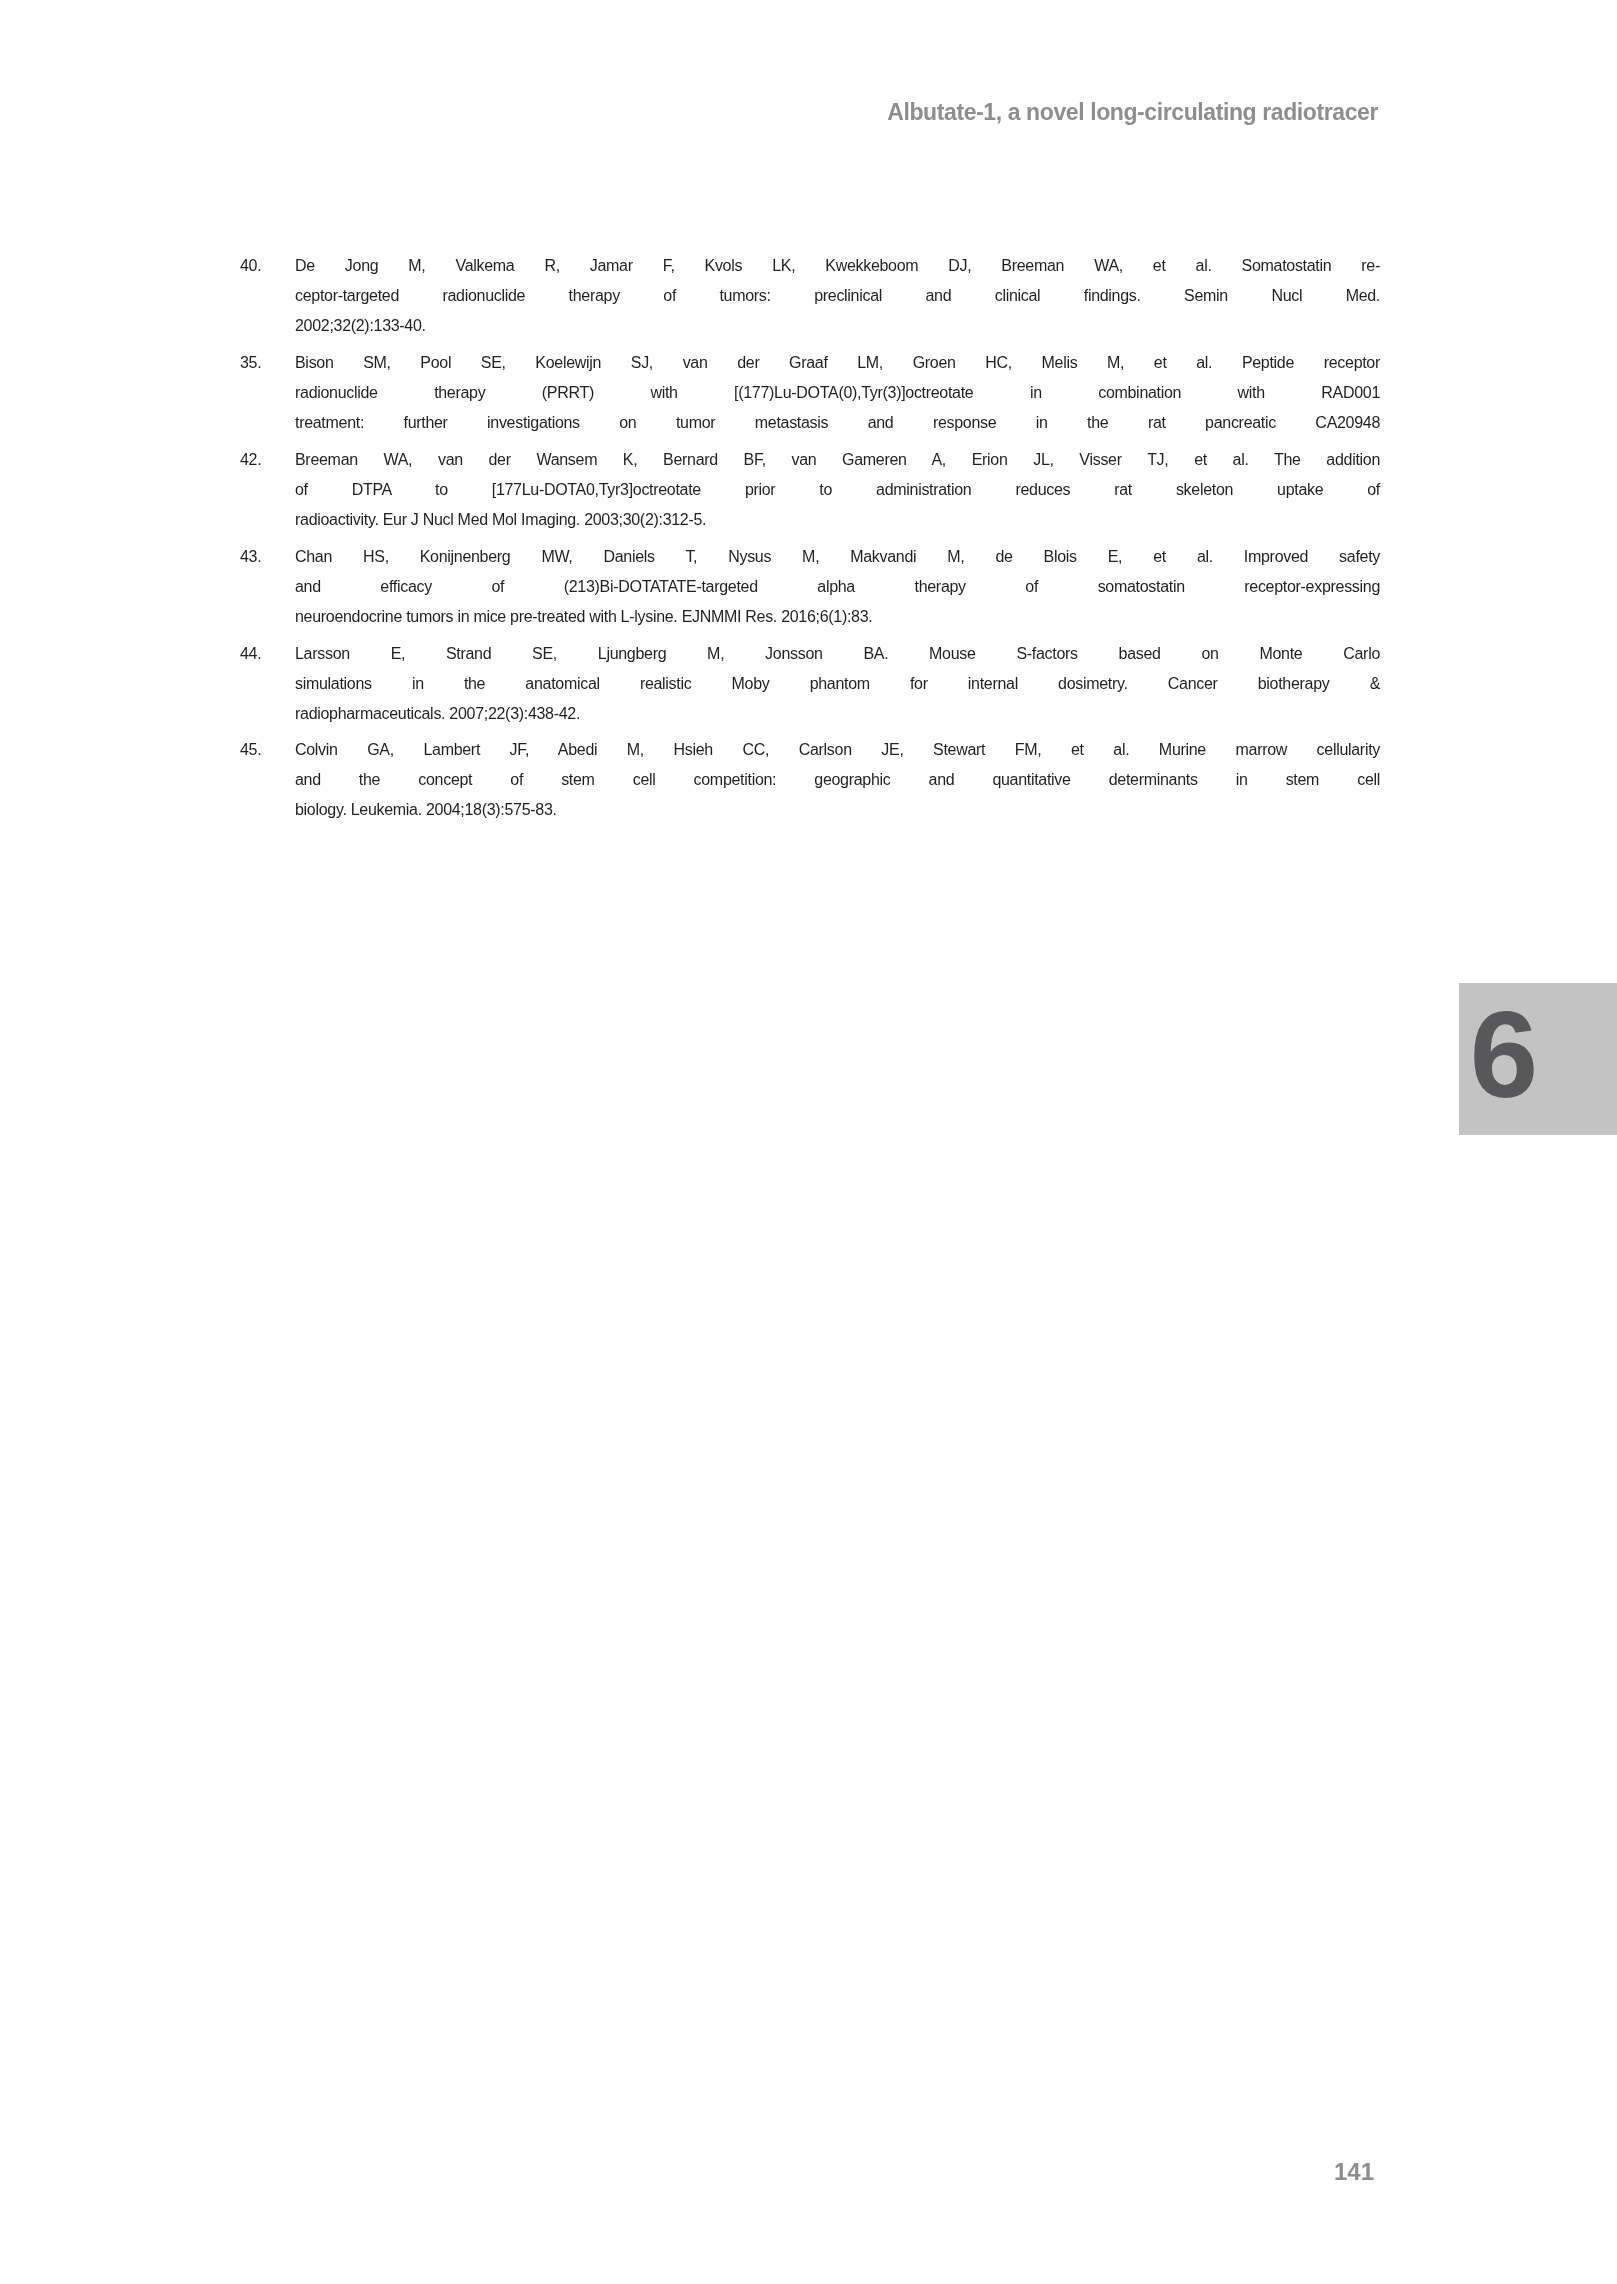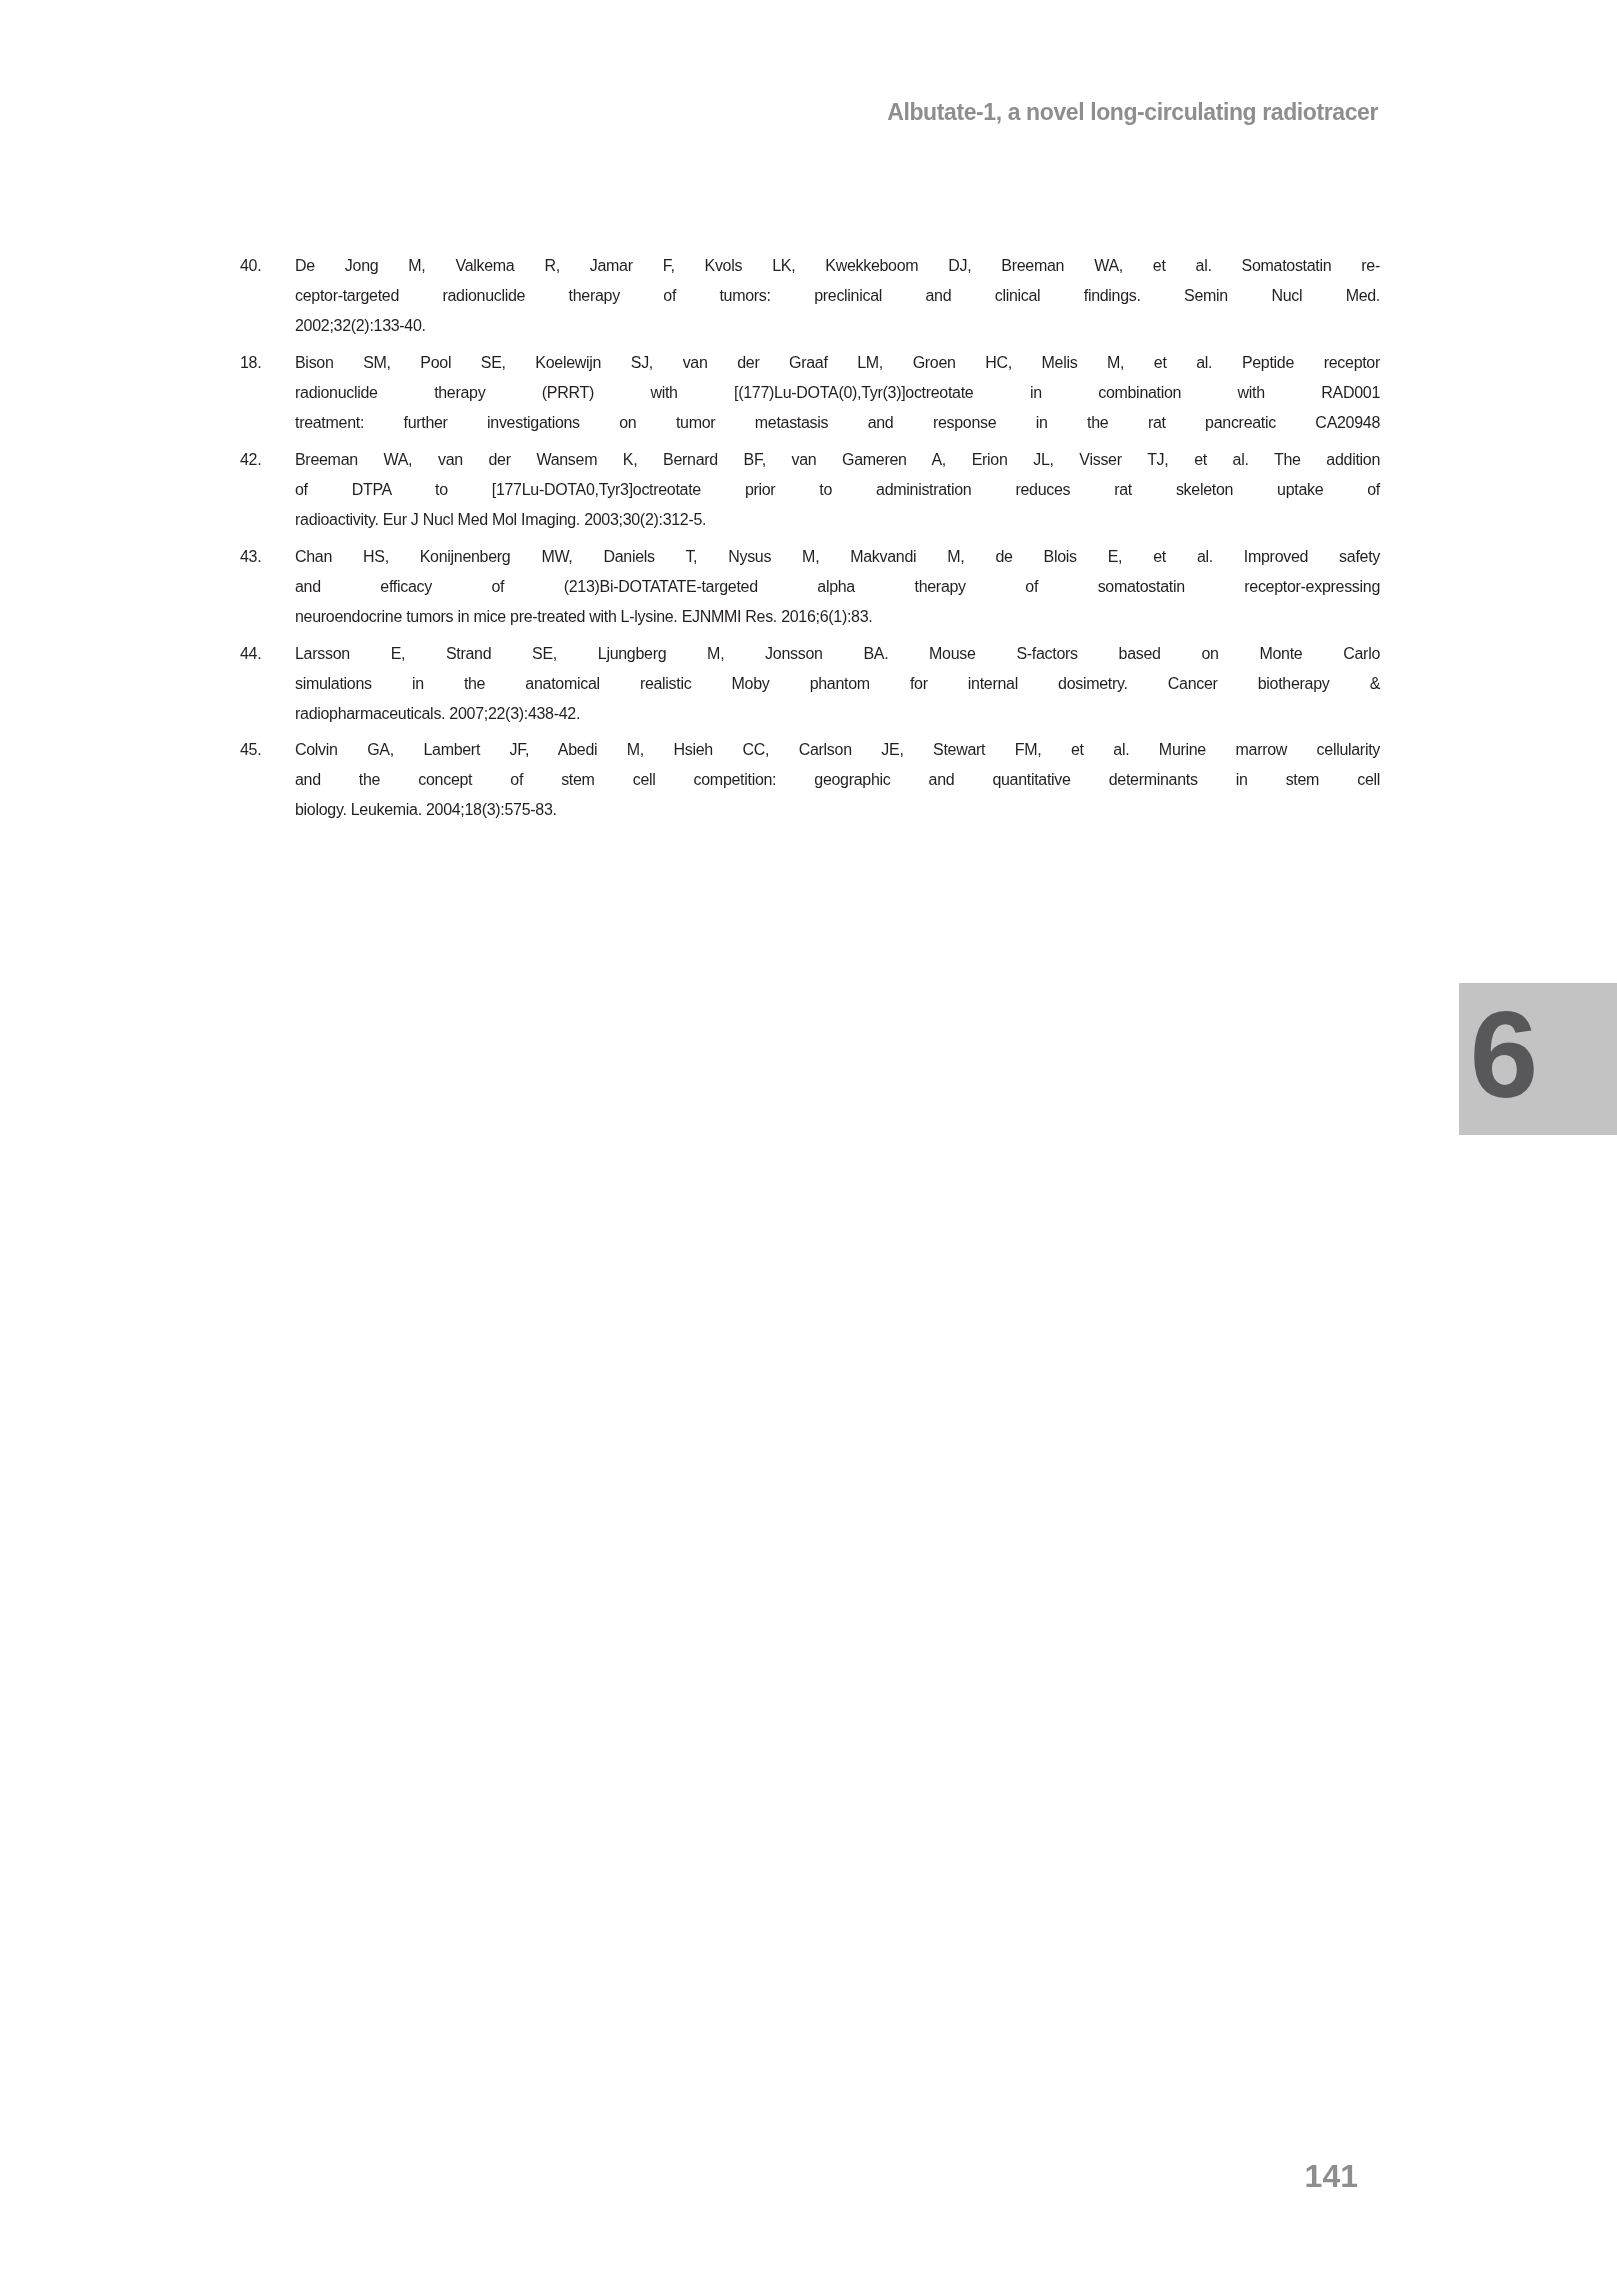--- a/index.html
+++ b/index.html
@@ -79,22 +79,22 @@
     font-size: 123px;
     font-weight: 700;
     color: var(--tab-number, #58585a);
     line-height: 1;
   }
 
   
   #page-number {
     position: absolute;
     top: 2158px;
-    right: 260px;
-    font-size: 32px;
+    right: 244px;
+    font-size: 24px;
     font-weight: 700;
     color: var(--header-gray, #8e8e8e);
   }
 </style>
 </head>
 <body>
 
 <div id="page">
 
   <div id="running-head">Albutate-1, a novel long-circulating radiotracer</div>
@@ -102,21 +102,21 @@
   <div id="references">
       <div class="reference">
         <span class="ref-number">40.</span>
         <div class="ref-lines">
           <div class="ref-line">De Jong M, Valkema R, Jamar F, Kvols LK, Kwekkeboom DJ, Breeman WA, et al. Somatostatin re-</div>
           <div class="ref-line">ceptor-targeted radionuclide therapy of tumors: preclinical and clinical findings. Semin Nucl Med.</div>
           <div class="ref-line last">2002;32(2):133-40.</div>
         </div>
       </div>
       <div class="reference">
-        <span class="ref-number">18.</span>
+        <span class="ref-number">35.</span>
         <div class="ref-lines">
           <div class="ref-line">Bison SM, Pool SE, Koelewijn SJ, van der Graaf LM, Groen HC, Melis M, et al. Peptide receptor</div>
           <div class="ref-line">radionuclide therapy (PRRT) with [(177)Lu-DOTA(0),Tyr(3)]octreotate in combination with RAD001</div>
           <div class="ref-line">treatment: further investigations on tumor metastasis and response in the rat pancreatic CA20948</div>
         </div>
       </div>
       <div class="reference">
         <span class="ref-number">42.</span>
         <div class="ref-lines">
           <div class="ref-line">Breeman WA, van der Wansem K, Bernard BF, van Gameren A, Erion JL, Visser TJ, et al. The addition</div>

